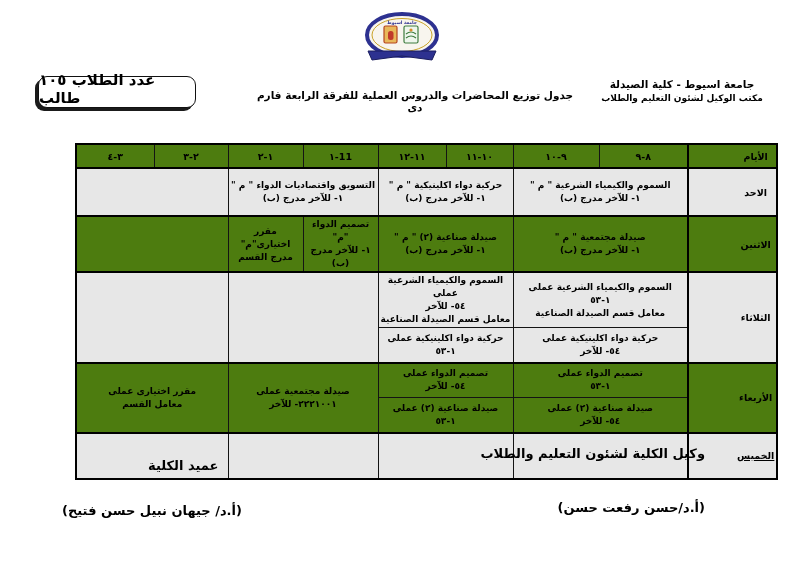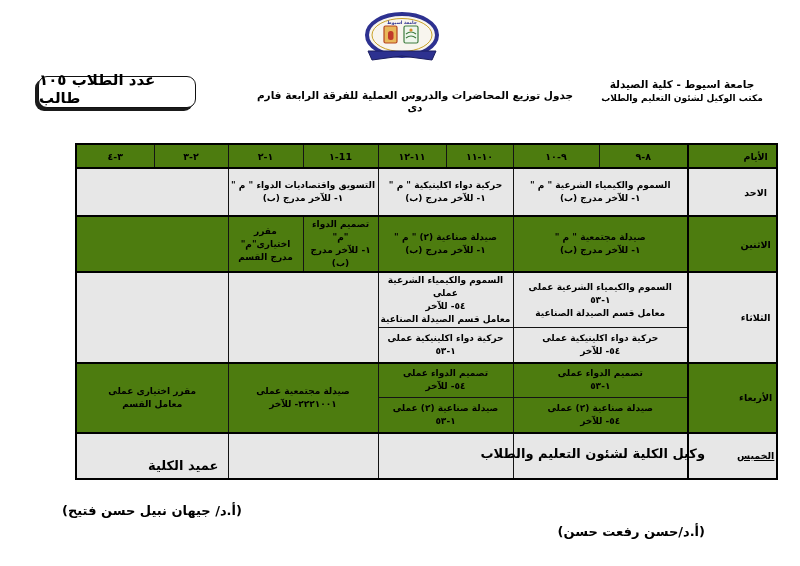--- a/index.html
+++ b/index.html
@@ -53,21 +53,21 @@
   tbody tr:nth-child(3){height:46px;}
   tbody tr:nth-child(4){height:35px;}
   tbody tr:nth-child(5){height:35px;}
   tbody tr:nth-child(6){height:35px;}
   tbody tr:nth-child(7){height:46px;text-decoration:underline;}
 
   
   .sig{font-size:13px;font-weight:bold;direction:rtl;white-space:nowrap;}
   #vice-dean-title{right:95px;top:446px;}
   #dean-title{left:148px;top:458px;}
-  #vice-dean-name{right:95px;top:524px;}
+  #vice-dean-name{right:95px;top:500px;}
   #dean-name{left:62px;top:503px;}
 </style>
 </head>
 <body>
 
 <div class="abs" id="logo">
   <svg width="80" height="52" viewBox="0 0 80 52">
     <ellipse cx="40" cy="23" rx="35" ry="21" fill="#f8f5ee" stroke="#2d3190" stroke-width="4"></ellipse>
     <ellipse cx="40" cy="23" rx="30" ry="16.5" fill="none" stroke="#c9a227" stroke-width="1"></ellipse>
     <text x="40" y="12" font-size="4.5" fill="#2d3190" text-anchor="middle" font-weight="bold">جامعة اسيوط</text>

